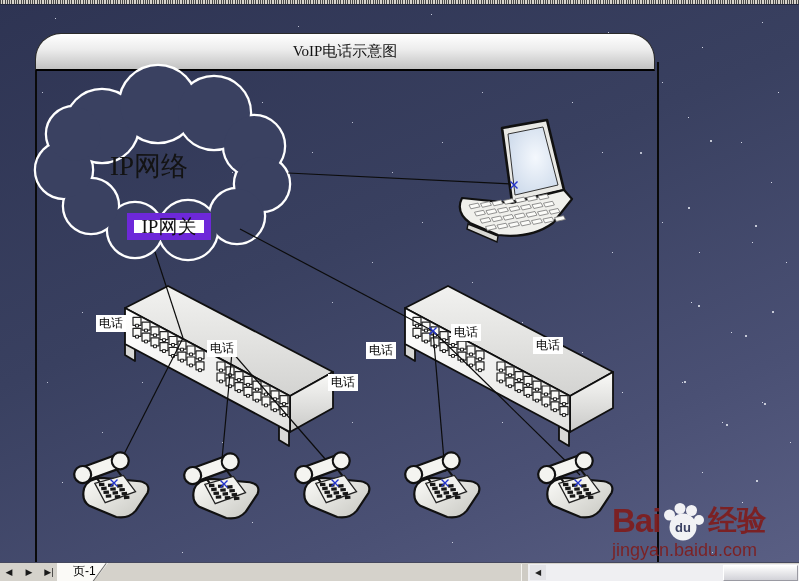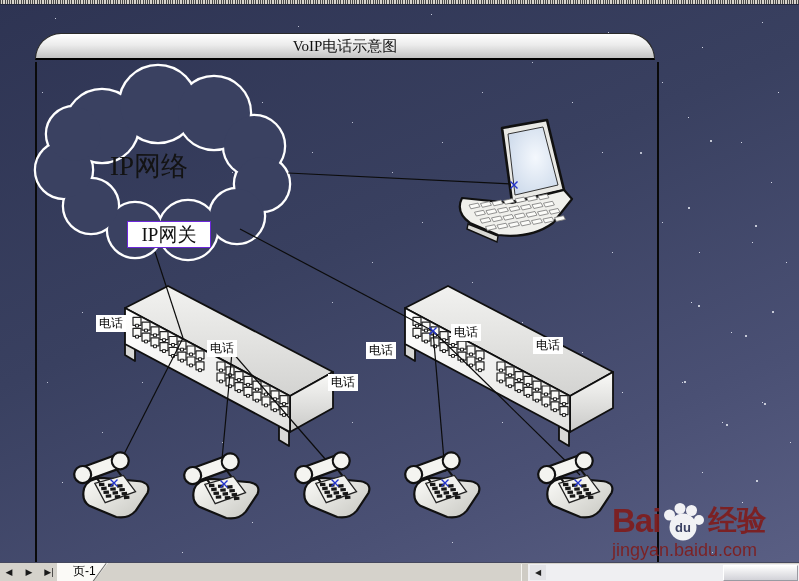--- a/index.html
+++ b/index.html
@@ -30,34 +30,34 @@
     222px 442px #b9bdcf,282px 382px #b9bdcf,778px 92px #d6d9e6,786px 262px #d6d9e6,790px 442px #d6d9e6,
     712px 552px #c9cddd,662px 82px #c9cddd;}
   .stars2{left:0;top:0;width:2px;height:2px;border-radius:1px;background:transparent;
     box-shadow:688px 207px #f2f4fa,755px 225px #f2f4fa,698px 305px #f2f4fa,745px 335px #f2f4fa,
     772px 311px #f2f4fa,684px 381px #f2f4fa,726px 424px #f2f4fa,764px 403px #f2f4fa,
     580px 468px #e4e7f2,640px 152px #e4e7f2,710px 140px #f2f4fa,756px 480px #f2f4fa;}
 
   
   .frame-body{left:35px;top:62px;width:620px;height:500px;
               border-left:2px solid #0a0a0a;border-right:2px solid #0a0a0a;}
-  .titlebar{left:35px;top:33px;width:620px;height:27px;box-sizing:border-box;
+  .titlebar{left:35px;top:33px;width:620px;height:38px;box-sizing:border-box;
             background:linear-gradient(#ffffff 0%,#ececec 45%,#c2c2c2 100%);
             border:1px solid #2b2b2b;border-bottom:2px solid #000;
             border-radius:26px 26px 0 0;
             display:flex;align-items:center;justify-content:center;}
   .titlebar span{font-family:"Liberation Serif",serif;font-size:15px;color:#111;}
 
   svg.diagram{left:0;top:0;width:799px;height:581px;}
 
   
   .cloud-label{left:79px;top:148px;width:140px;text-align:center;
                font-family:"Liberation Serif",serif;font-size:27px;color:#131313;}
-  .gw-label{left:127px;top:221px;width:84px;height:27px;background:#fff;
-            border:1px solid #6d28d9;box-sizing:border-box;
+  .gw-label{left:127px;top:213px;width:84px;height:27px;background:#fff;
+            border:7px solid #6d28d9;box-sizing:border-box;
             display:flex;align-items:center;justify-content:center;
             font-family:"Liberation Serif",serif;font-size:19px;color:#111;}
   .tel-label{background:#fff;color:#000;font-family:"Liberation Serif",serif;
              font-size:12px;line-height:15px;padding:1px 3px;}
 
   
   .statusbar{left:0;top:562px;width:799px;height:19px;background:#d5d2cb;
              border-top:1px solid #45485e;}
   .navbtn{position:absolute;top:2px;width:18px;height:15px;text-align:center;
           font-size:9px;line-height:15px;color:#1a1a1a;cursor:default;}

